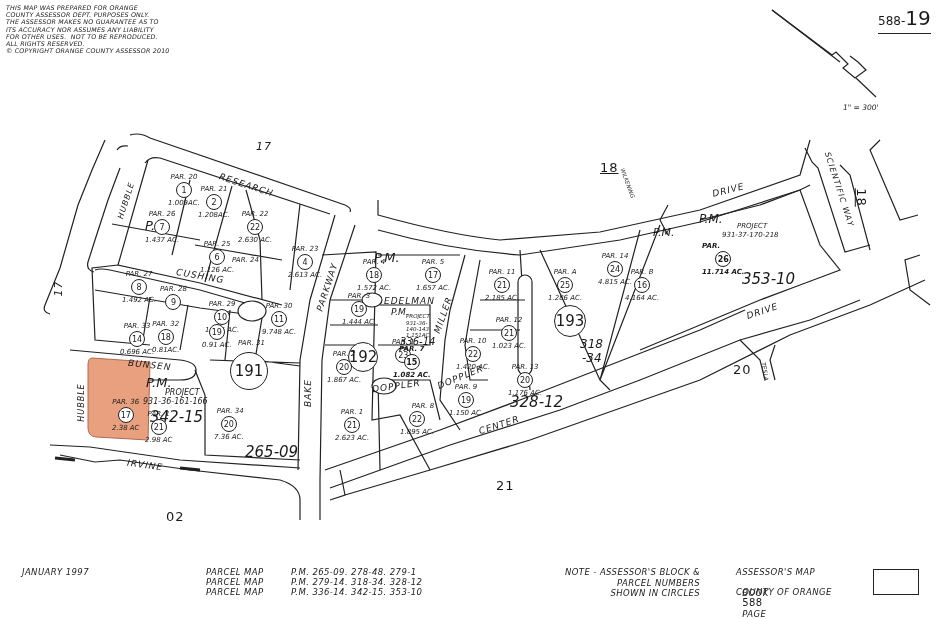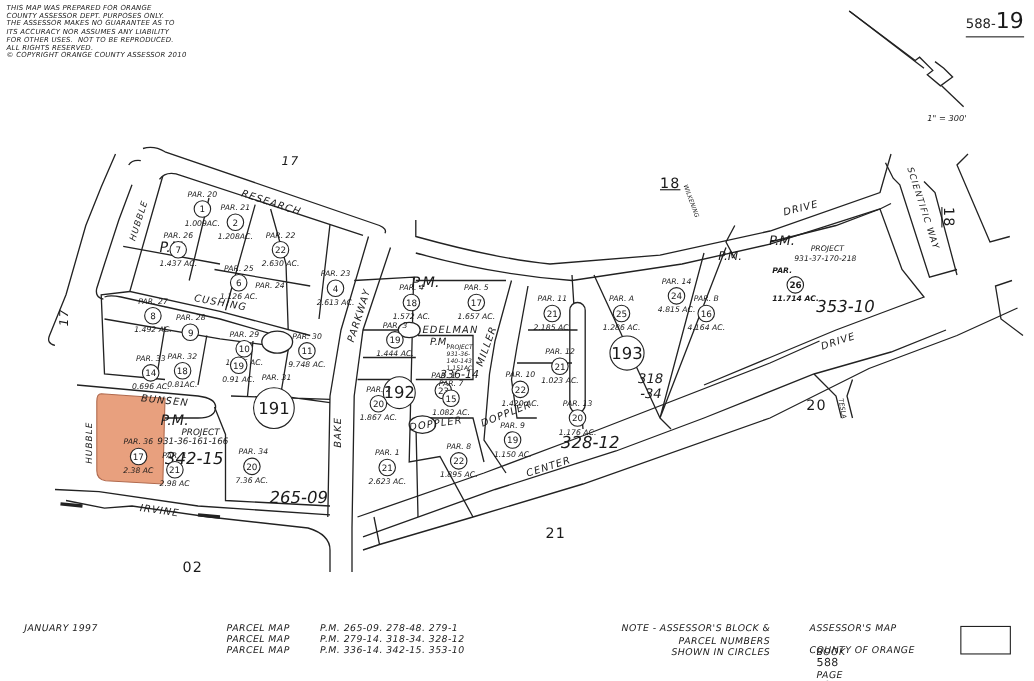--- a/index.html
+++ b/index.html
@@ -258,31 +258,31 @@
     </div>
     <div class="abs" style="left: 392px; top: 338px; text-align: center;">
       <div class="lbl">PAR. 1</div>
       <div class="circ" style="position:relative;width:14px;height:14px;margin:1px auto;">23</div>
     </div>
     <div class="abs" style="left: 327px; top: 350px; text-align: center;">
       <div class="lbl">PAR. 2</div>
       <div class="circ" style="position:relative;width:14px;height:14px;margin:1px auto;">20</div>
       <div class="lbl">1.867 AC.</div>
     </div>
-    <div class="abs" style="left: 393px; top: 345px; text-align: center;">
+    <div class="abs" style="left: 393px; top: 345px; text-align: center; font-weight: bold;">
       <div class="lbl">PAR. 7</div>
       <div class="circ" style="position:relative;width:14px;height:14px;margin:1px auto;">15</div>
       <div class="lbl">1.082 AC.</div>
     </div>
     <div class="abs" style="left: 335px; top: 408px; text-align: center;">
       <div class="lbl">PAR. 1</div>
       <div class="circ" style="position:relative;width:14px;height:14px;margin:1px auto;">21</div>
       <div class="lbl">2.623 AC.</div>
     </div>
-    <div class="abs" style="left: 400px; top: 402px; text-align: center;">
+    <div class="abs" style="left: 400px; top: 402px; text-align: right;">
       <div class="lbl">PAR. 8</div>
       <div class="circ" style="position:relative;width:14px;height:14px;margin:1px auto;">22</div>
       <div class="lbl">1.895 AC.</div>
     </div>
     <div class="abs" style="left: 449px; top: 383px; text-align: center;">
       <div class="lbl">PAR. 9</div>
       <div class="circ" style="position:relative;width:14px;height:14px;margin:1px auto;">19</div>
       <div class="lbl">1.150 AC.</div>
     </div>
     <div class="abs" style="left: 456px; top: 337px; text-align: center;">

